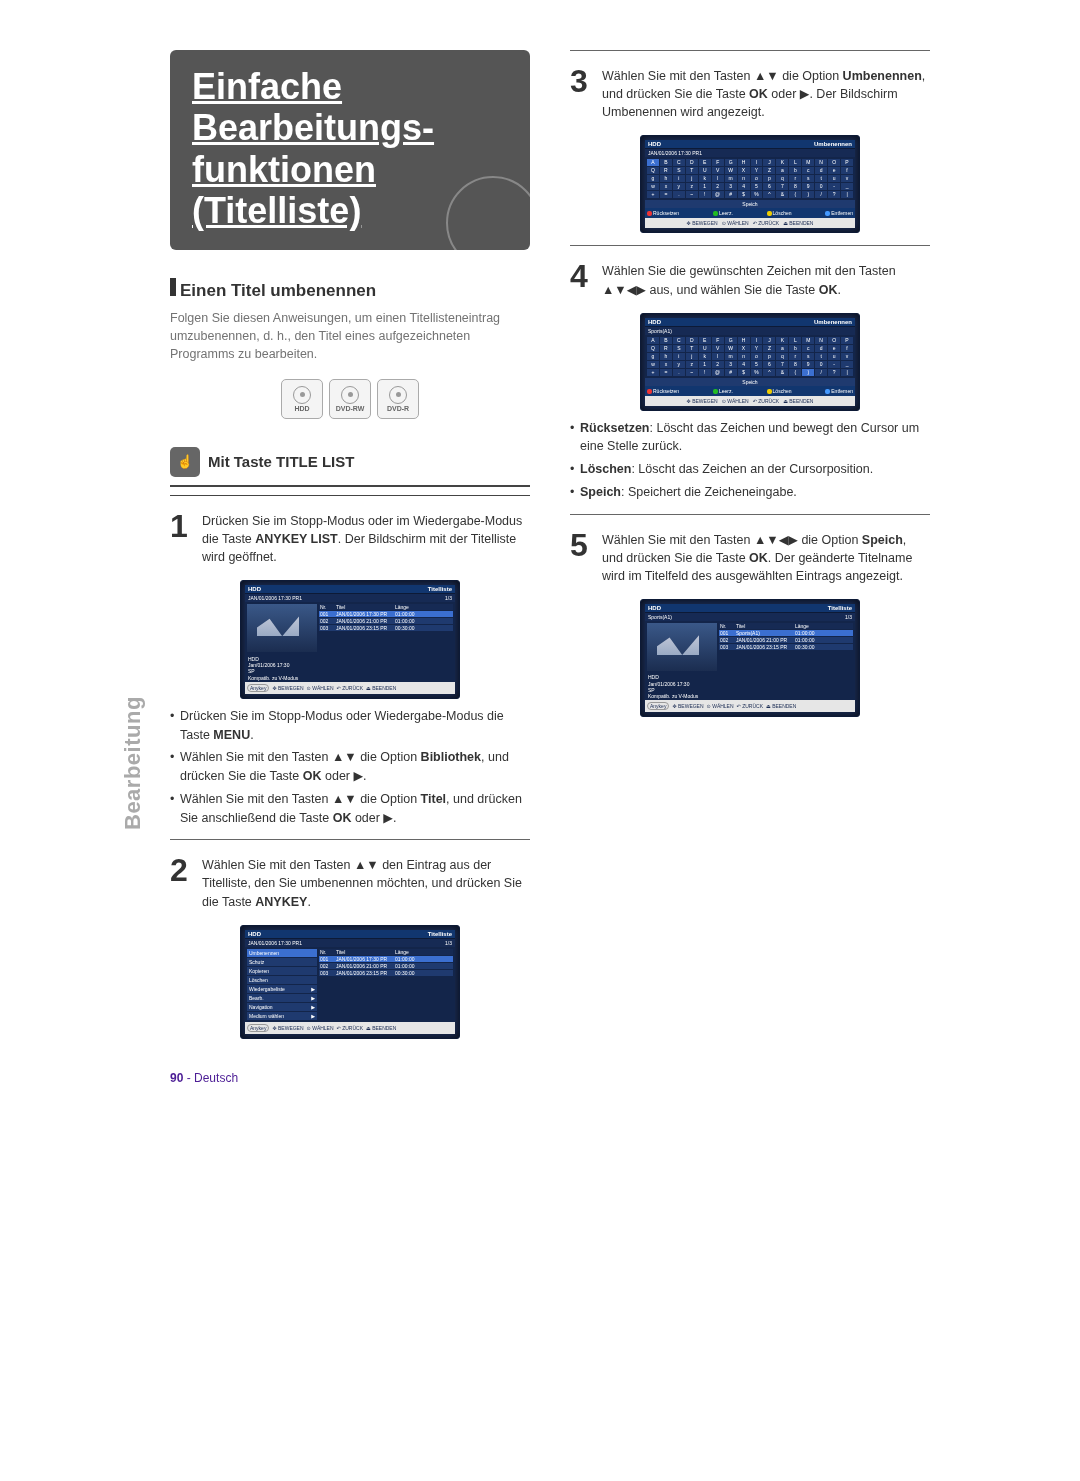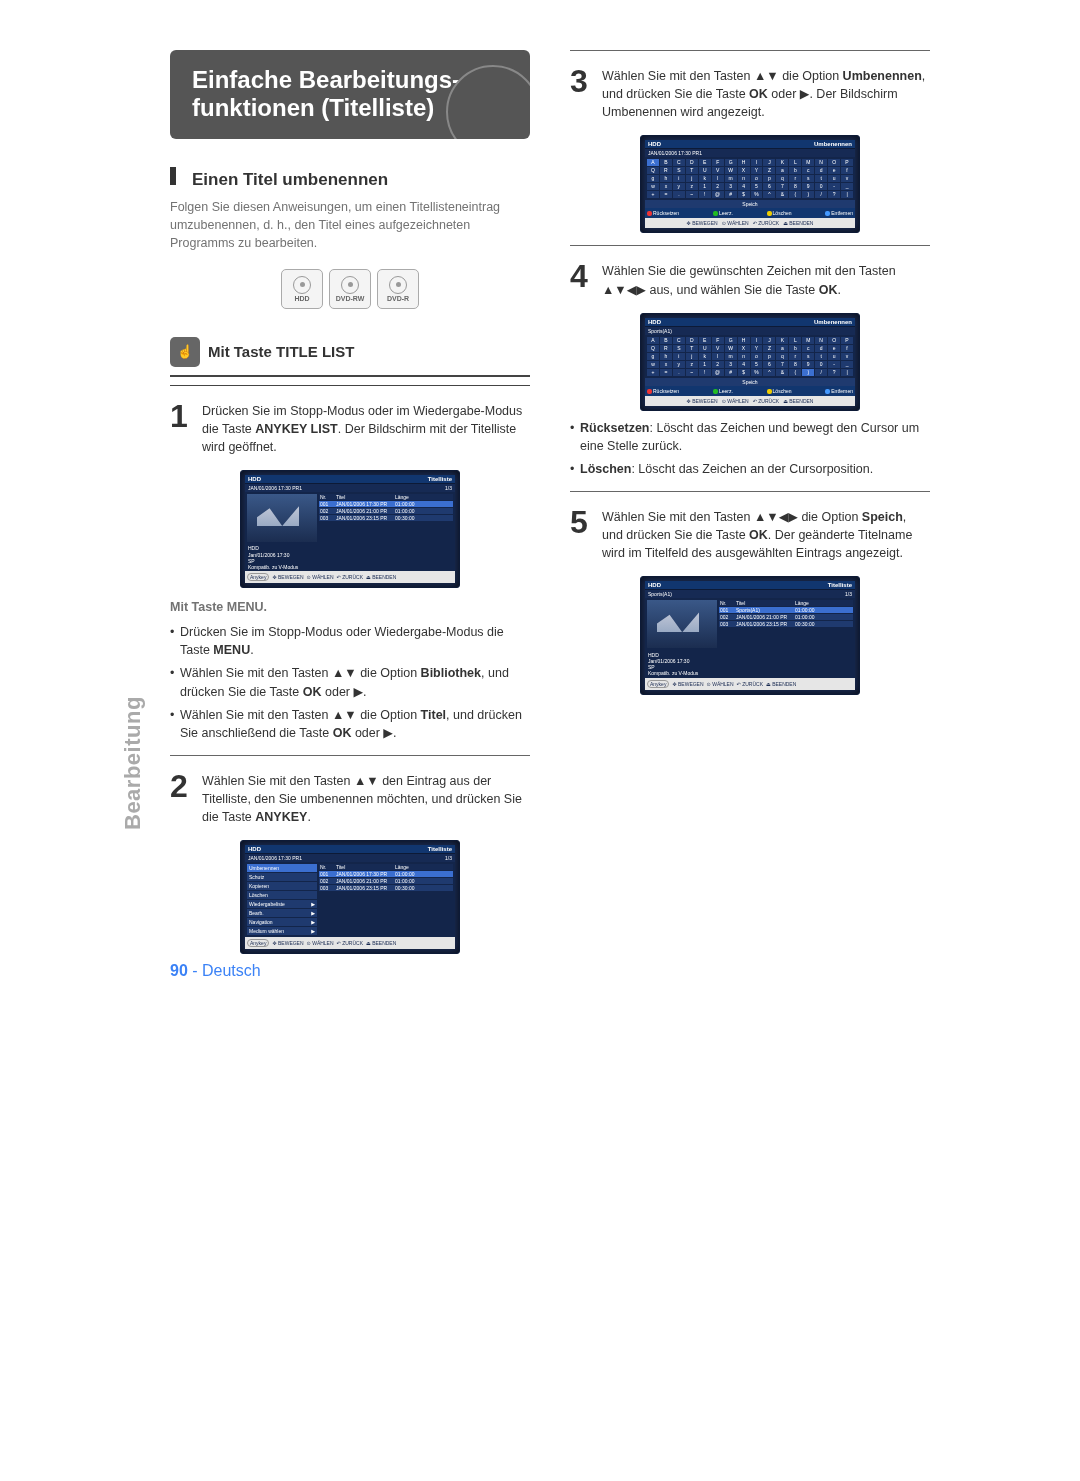--- a/index.html
+++ b/index.html
@@ -24,41 +24,42 @@
   }
   .col {
     flex: 1;
     min-width: 0;
   }
   .title-box {
     background: #555;
     color: #fff;
     border-radius: 6px;
     padding: 16px 22px 18px 22px;
-    font-size: 24px;
+    font-size: 36px;
     line-height: 1.15;
     font-weight: bold;
     margin-bottom: 28px;
     position: relative;
     overflow: hidden;
+    text-decoration: underline;
   }
   .title-box::after {
     content: "";
     position: absolute;
     right: -10px;
     bottom: -20px;
     width: 90px;
     height: 90px;
     border: 2px solid #888;
     border-radius: 50%;
   }
   .section-heading {
     display: flex;
     align-items: baseline;
-    gap: 16px;
+    gap: 4px;
     margin-bottom: 8px;
     font-size: 17px;
     color: #333;
     font-weight: bold;
   }
   .section-heading .bar {
     display: inline-block;
     width: 6px;
     height: 18px;
     background: #333;
@@ -168,22 +169,23 @@
     left: 30px;
     top: 830px;
     transform: rotate(-90deg);
     transform-origin: left top;
     font-size: 22px;
     color: #aaa;
     font-weight: bold;
     letter-spacing: 0.5px;
   }
   .page-footer {
-    font-size: 16px;
-    color: #3b82f6;
+    margin-top: 24px;
+    font-size: 12px;
+    color: #4c1d95;
   }
   .page-footer b { font-weight: bold; }
   
   .tv {
     width: 210px;
     margin: 12px auto 8px auto;
     background: #1a2b52;
     border: 1px solid #0d1a36;
     border-radius: 3px;
     box-shadow: inset 0 0 10px rgba(0,0,0,0.8);
@@ -377,21 +379,20 @@
           </div>
         <div class="anykey">
             <span style="border:1px solid #999;border-radius:6px;padding:0 2px;">Anykey</span>
           <span>✥ <span>BEWEGEN</span></span>
           <span>⊙ <span>WÄHLEN</span></span>
           <span>↶ <span>ZURÜCK</span></span>
           <span>⏏ <span>BEENDEN</span></span>
         </div>
       </div>
 
-      <div class="body-text" style="margin-top:10px;"><b>Mit Taste MENU.</b></div>
       <ul class="tight" id="menu-items">
           <li><span>Drücken Sie im Stopp-Modus oder Wiedergabe-Modus die Taste </span><b>MENU</b><span>.</span></li>
           <li><span>Wählen Sie mit den Tasten ▲▼ die Option </span><b>Bibliothek</b><span>, und drücken Sie die Taste </span><b>OK</b><span> oder ▶.</span></li>
           <li><span>Wählen Sie mit den Tasten ▲▼ die Option </span><b>Titel</b><span>, und drücken Sie anschließend die Taste </span><b>OK</b><span> oder ▶.</span></li>
         </ul>
 
       <hr class="hrsep">
 
       <div class="step">
         <div class="step-num">2</div>
@@ -679,20 +680,21 @@
           <span>✥ <span>BEWEGEN</span></span>
           <span>⊙ <span>WÄHLEN</span></span>
           <span>↶ <span>ZURÜCK</span></span>
           <span>⏏ <span>BEENDEN</span></span>
         </div>
       </div>
 
       <ul class="tight" id="edit-items">
           <li><b>Rücksetzen</b>: Löscht das Zeichen und bewegt den Cursor um eine Stelle zurück.</li>
           <li><b>Löschen</b>: Löscht das Zeichen an der Cursorposition.</li>
+          <li><b>Speich</b>: Speichert die Zeicheneingabe.</li>
         </ul>
 
       <hr class="hrsep-right">
 
       <div class="step">
         <div class="step-num">5</div>
         <div class="step-body">
           <span>Wählen Sie mit den Tasten ▲▼◀▶ die Option </span><b>Speich</b><span>, und drücken Sie die Taste </span><b>OK</b><span>. Der geänderte Titelname wird im Titelfeld des ausgewählten Eintrags angezeigt.</span>
         </div>
       </div>

